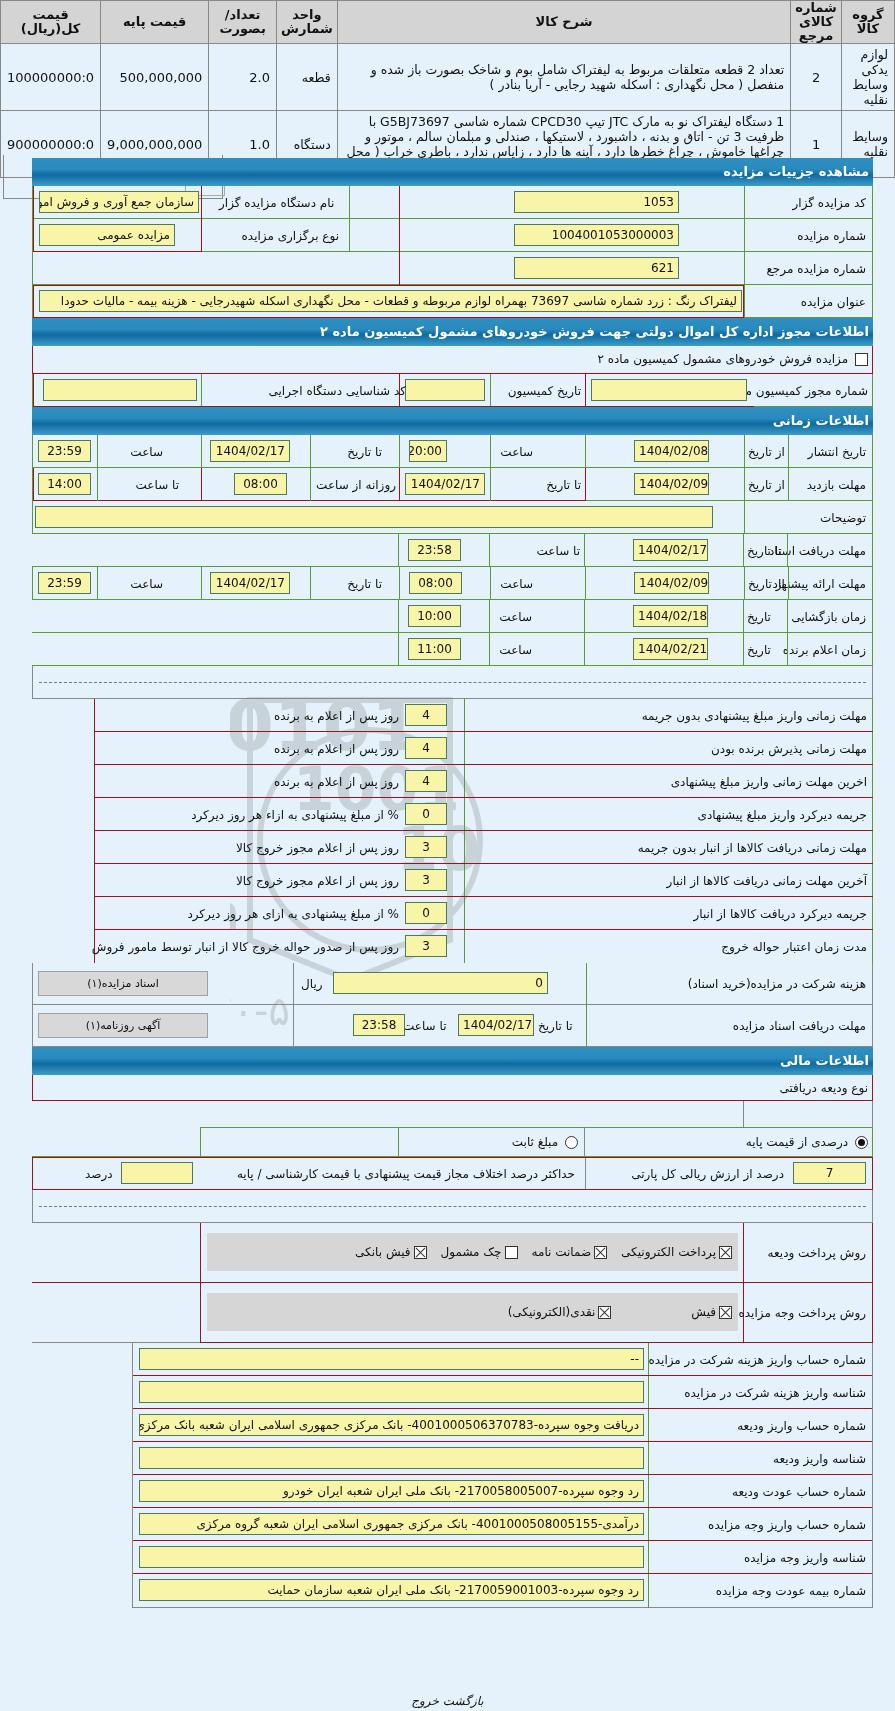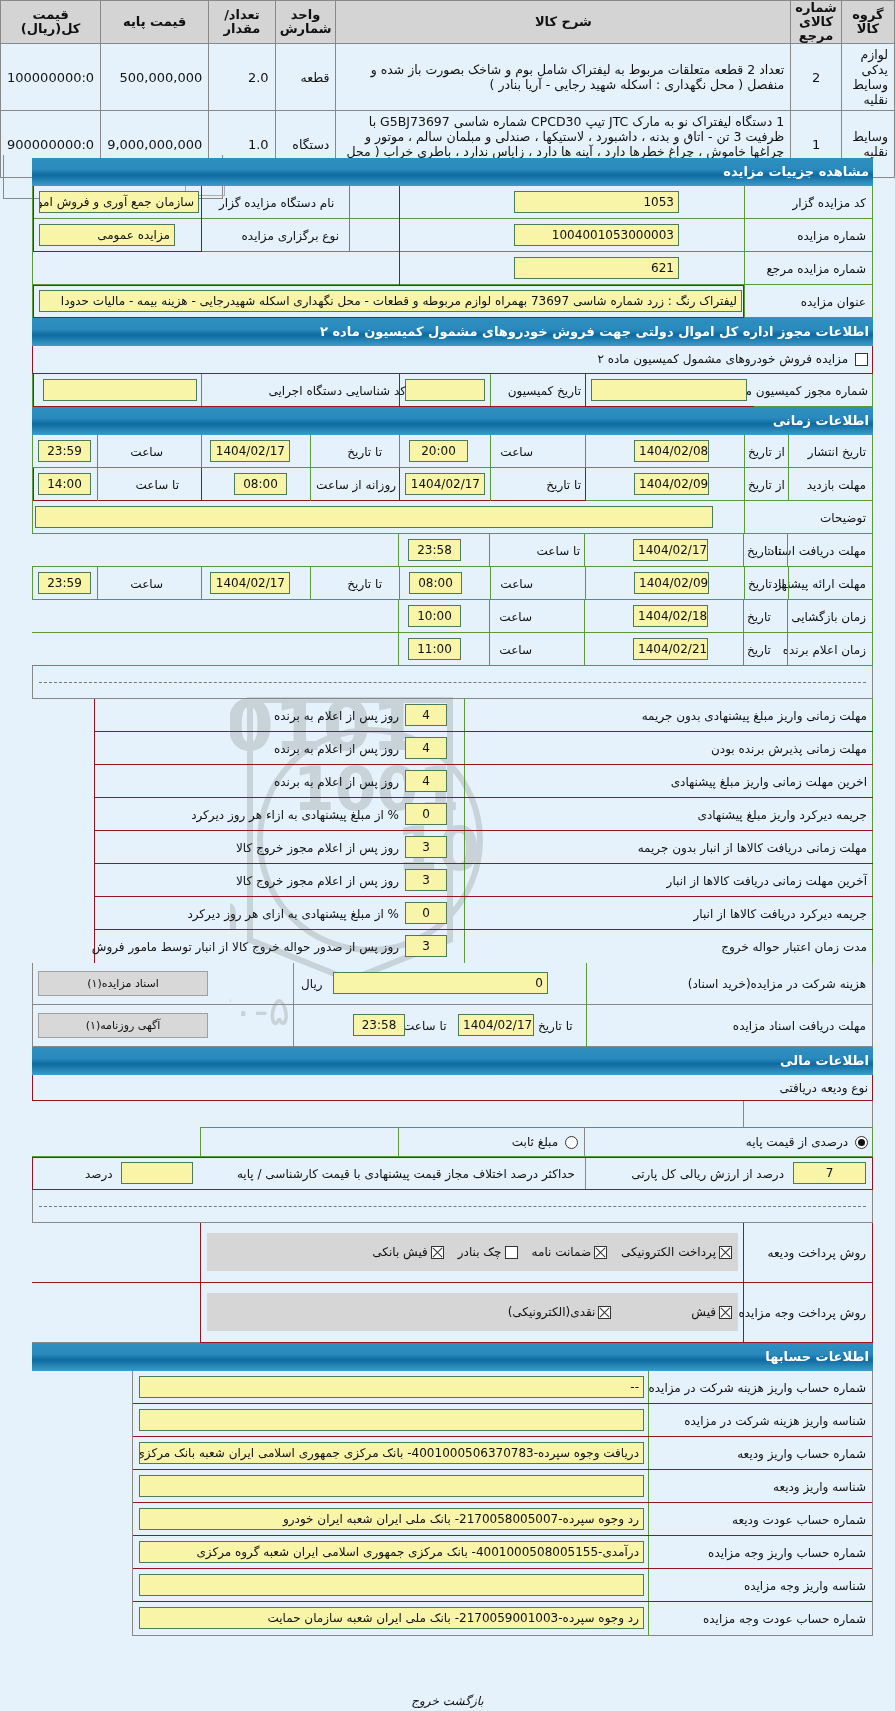--- a/index.html
+++ b/index.html
@@ -138,21 +138,21 @@
       <col style="width:70px">
       <col style="width:92px">
       <col style="width:88px">
   </colgroup>
   <tbody>
       <tr>
     <th>گروه کالا</th>
     <th>شماره کالای مرجع</th>
     <th>شرح کالا</th>
     <th>واحد شمارش</th>
-    <th>تعداد/مقدار</th>
+    <th>تعداد/بصورت</th>
     <th>قیمت پایه</th>
     <th>قیمت کل(ریال)</th>
   </tr>
   <tr style="height:66px">
     <td>لوازم یدکی وسایط نقلیه</td>
     <td class="num" style="text-align:center">2</td>
     <td class="desc">تعداد 2 قطعه متعلقات مربوط به لیفتراک شامل بوم و شاخک بصورت باز شده و منفصل ( محل نگهداری : اسکله شهید رجایی - آریا بنادر )</td>
     <td>قطعه</td>
     <td class="num">2.0</td>
     <td class="num">500,000,000</td>
@@ -256,21 +256,21 @@
     <div class="abs" style="left:711px;top:0;height:33px;border-left:1px solid #5a9a3a"></div>
     <div class="abs" style="left:552px;top:0;height:33px;border-left:1px solid #5a9a3a"></div>
     <div class="abs" style="left:457px;top:0;height:33px;border-left:1px solid #5a9a3a"></div>
     <div class="abs" style="left:366px;top:0;height:33px;border-left:1px solid #5a9a3a"></div>
     <div class="abs" style="left:277px;top:0;height:33px;border-left:1px solid #5a9a3a"></div>
     <div class="abs" style="left:168px;top:0;height:33px;border-left:1px solid #5a9a3a"></div>
     <div class="abs" style="left:64px;top:0;height:33px;border-left:1px solid #5a9a3a"></div>
     <div class="lbl" style="left:715px;top:10px">از تاریخ</div>
     <div class="field ltr" style="left:601px;top:5px;width:75px">1404/02/08</div>
     <div class="lbl" style="left:440px;top:10px;width:60px;text-align:right">ساعت</div>
-    <div class="field ctr" style="left:376px;top:5px;width:59px">20:00</div>
+    <div class="field ctr" style="left:376px;top:5px;width:38px">20:00</div>
     <div class="lbl" style="left:285px;top:10px;width:64px;text-align:right">تا تاریخ</div>
     <div class="field ltr" style="left:177px;top:5px;width:80px">1404/02/17</div>
     <div class="lbl" style="left:70px;top:10px;width:60px;text-align:right">ساعت</div>
     <div class="field ctr" style="left:5px;top:5px;width:53px">23:59</div>
   </div>
 
   <div class="row">
     <div class="lbl" style="right:6px;top:10px">مهلت بازدید</div>
     <div class="abs" style="left:755px;top:0;height:33px;border-left:1px solid #5a9a3a"></div>
     <div class="abs" style="left:711px;top:0;height:33px;border-left:1px solid #5a9a3a"></div>
@@ -457,36 +457,35 @@
   <div class="row" style="height:33px;border-color:#888">
     <div class="dashed"></div>
   </div>
   <div class="row" style="height:60px;border-left:none;border-right:1px solid #9a1420;border-bottom:1px solid #9a1420">
     <div class="abs" style="left:168px;top:0;height:60px;border-left:1px solid #9a1420"></div>
     <div class="abs" style="left:711px;top:0;height:60px;border-left:1px solid #9a1420"></div>
     <div class="lbl" style="right:6px;top:23px">روش پرداخت ودیعه</div>
     <div class="grey-panel" style="left:175px;top:10px;width:531px;height:38px;gap:14px">
       <span><span class="cbox x"></span><span>پرداخت الکترونیکی</span></span>
       <span><span class="cbox x"></span><span>ضمانت نامه</span></span>
-      <span><span class="cbox"></span><span>چک بنادر</span></span>
+      <span><span class="cbox"></span><span>چک مشمول</span></span>
       <span><span class="cbox x"></span><span>فیش بانکی</span></span>
     </div>
   </div>
   <div class="row" style="height:60px;border-left:none;border-right:1px solid #9a1420;border-bottom:1px solid #9a1420">
     <div class="abs" style="left:168px;top:0;height:60px;border-left:1px solid #9a1420"></div>
     <div class="abs" style="left:711px;top:0;height:60px;border-left:1px solid #9a1420"></div>
     <div class="abs" style="left:0;top:59px;width:168px;height:1px;background:#888"></div>
     <div class="lbl" style="right:6px;top:23px">روش پرداخت وجه مزایده</div>
     <div class="grey-panel" style="left:175px;top:10px;width:531px;height:38px;gap:80px">
       <span><span class="cbox x"></span><span>فیش</span></span>
       <span><span class="cbox x"></span><span>نقدی(الکترونیکی)</span></span>
     </div>
   </div>
 
-  <div class="hdr">اطلاعات حسابها</div>
   <div id="accounts" style="position:relative;height:265px;">
     <div class="abs" style="left:100px;top:0;width:741px;height:265px;border:1px solid #888;border-top:none"></div>
     <div class="abs" style="left:616px;top:0;width:1px;height:265px;background:#5a9a3a"></div>
 
     <div class="abs" style="left:101px;top:0;width:739px;height:33px;border-bottom:1px solid #9a1420">
       <div class="lbl" style="right:6px;top:10px">شماره حساب واریز هزینه شرکت در مزایده</div>
       <div class="field" style="left:6px;top:5px;width:505px">--</div>
     </div>
     <div class="abs" style="left:101px;top:33px;width:739px;height:33px;border-bottom:1px solid #9a1420">
       <div class="lbl" style="right:6px;top:10px">شناسه واریز هزینه شرکت در مزایده</div>
@@ -506,21 +505,21 @@
     </div>
     <div class="abs" style="left:101px;top:165px;width:739px;height:33px;border-bottom:1px solid #9a1420">
       <div class="lbl" style="right:6px;top:10px">شماره حساب واریز وجه مزایده</div>
       <div class="field" style="left:6px;top:5px;width:505px">درآمدی-4001000508005155- بانک مرکزی جمهوری اسلامی ایران شعبه گروه مرکزی</div>
     </div>
     <div class="abs" style="left:101px;top:198px;width:739px;height:33px;border-bottom:1px solid #9a1420">
       <div class="lbl" style="right:6px;top:10px">شناسه واریز وجه مزایده</div>
       <div class="field" style="left:6px;top:5px;width:505px"></div>
     </div>
     <div class="abs" style="left:101px;top:231px;width:739px;height:33px;">
-      <div class="lbl" style="right:6px;top:10px">شماره حساب عودت وجه مزایده</div>
+      <div class="lbl" style="right:6px;top:10px">شماره بیمه عودت وجه مزایده</div>
       <div class="field" style="left:6px;top:5px;width:505px">رد وجوه سپرده-2170059001003- بانک ملی ایران شعبه سازمان حمایت</div>
     </div>
   </div>
 </div>
 
 <div class="abs" style="left:0;top:1694px;width:895px;text-align:center;font-size:12px;font-style:italic;">
   <span>بازگشت خروج</span>
 </div>
 
 </body></html>

